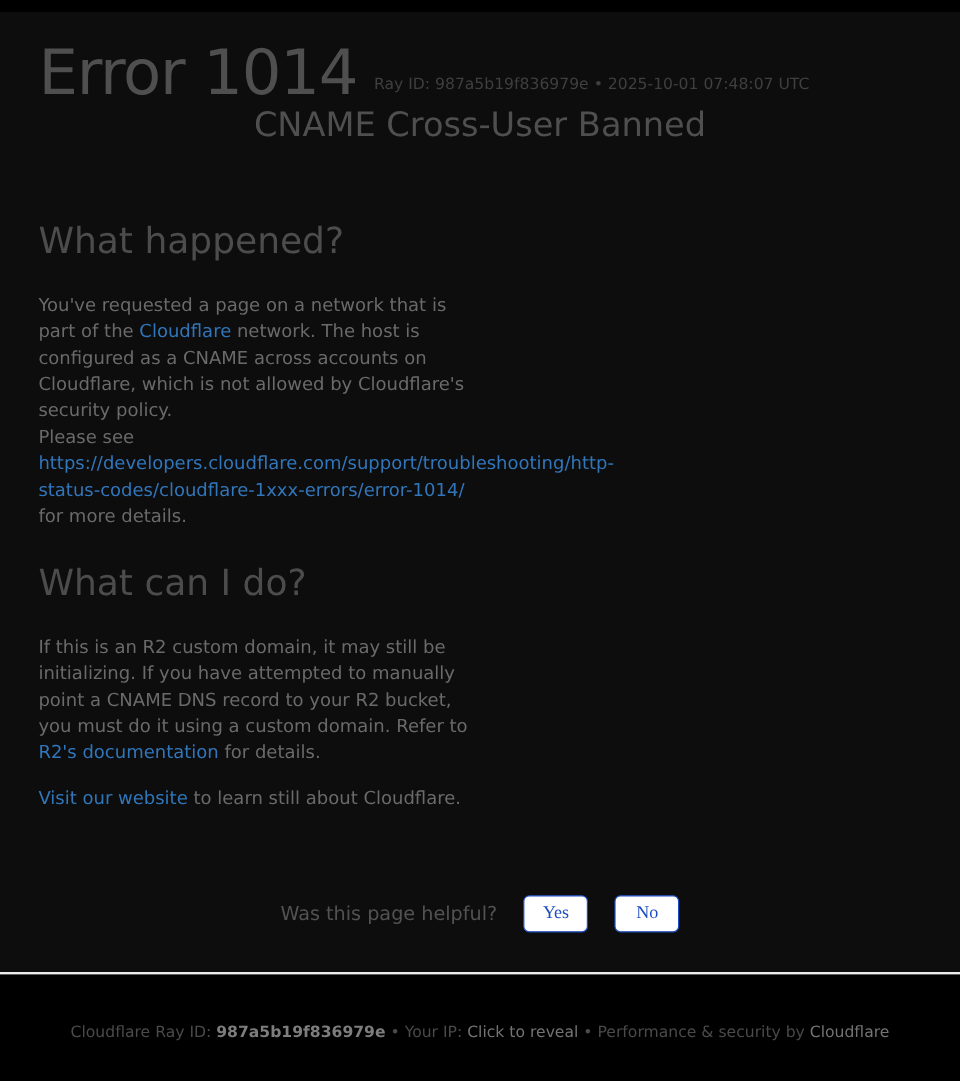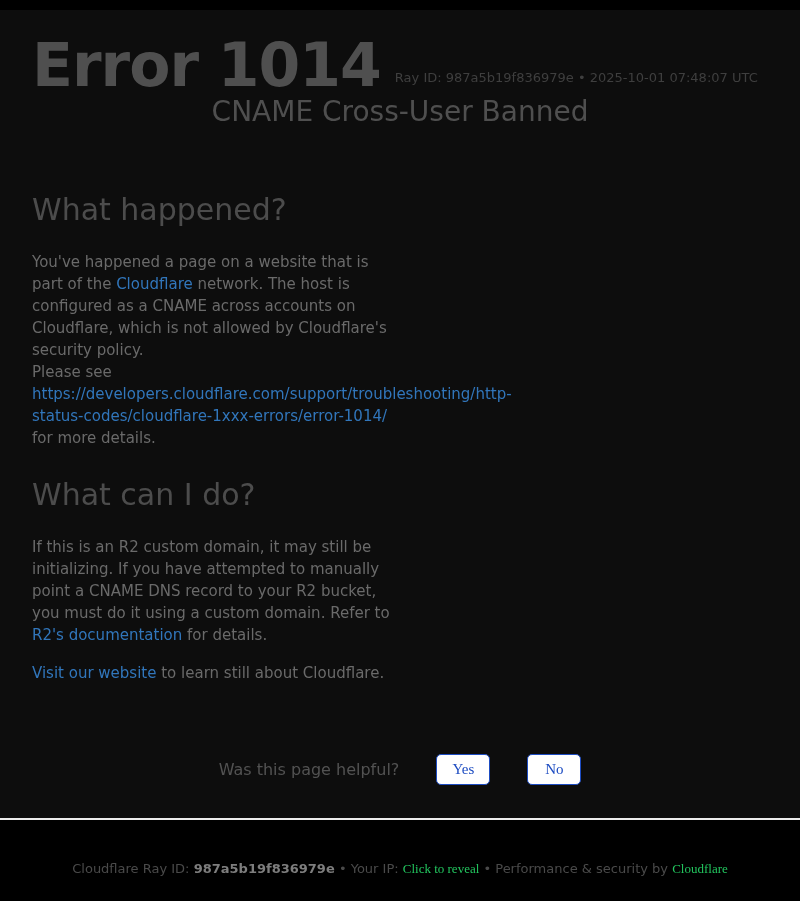--- a/index.html
+++ b/index.html
@@ -19,22 +19,22 @@
   .main {
     flex: 1 1 auto;
     background: #0d0d0d;
     padding: 25px 32px 0 32px;
   }
   .title-row {
     display: flex;
     align-items: baseline;
   }
   .error-title {
-    font-size: 60px;
-    font-weight: 700;
+    font-size: 52px;
+    font-weight: 400;
     color: #4f4f4f;
     letter-spacing: -1px;
     line-height: 1.0;
   }
   .ray-info {
     font-size: 13px;
     color: #3f3f3f;
     margin-left: 14px;
     position: relative;
     top: -4px;
@@ -65,21 +65,21 @@
     color: #3176bb;
     text-decoration: none;
     cursor: pointer;
   }
   .feedback-row {
     margin-top: 70px;
     margin-bottom: 33px;
     display: flex;
     justify-content: center;
     align-items: center;
-    gap: 37px;
+    gap: 22px;
   }
   .feedback-question {
     font-size: 16px;
     color: #525252;
   }
   .feedback-btn {
     min-width: 54px;
     height: 31px;
     background: #ffffff;
     border: 1.5px solid #1d4cc2;
@@ -98,38 +98,38 @@
     background: #000000;
     border-top: 2px solid #ececec;
     min-height: 97px;
     padding-top: 40px;
     text-align: center;
     font-size: 13px;
     color: #4a4a4a;
     line-height: 18px;
   }
   .footer b { color: #7d7d7d; font-weight: bold; }
-  .footer a.link { color: #22c55e; font-family: Liberation Serif, serif; }
+  .footer a.link { color: #737373; }
 </style>
 </head>
 <body>
 
 <div class="band-top"></div>
 
 <div class="main">
 
   <div class="title-row">
     <h1 class="error-title">Error 1014</h1>
     <span class="ray-info">Ray ID: 987a5b19f836979e • 2025-10-01 07:48:07 UTC</span>
   </div>
   <h2 class="error-subtitle">CNAME Cross-User Banned</h2>
 
   <h2 class="section-heading heading-what-happened">What happened?</h2>
 
-  <p class="body-text"><span>You've happened a page on a website that is part of the </span><a class="link">Cloudflare</a><span> network. The host is configured as a CNAME across accounts on Cloudflare, which is not allowed by Cloudflare's security policy.</span><br>
+  <p class="body-text"><span>You've requested a page on a network that is part of the </span><a class="link">Cloudflare</a><span> network. The host is configured as a CNAME across accounts on Cloudflare, which is not allowed by Cloudflare's security policy.</span><br>
   <span>Please see </span><a class="link">https://developers.cloudflare.com/support/troubleshooting/http-status-codes/cloudflare-1xxx-errors/error-1014/</a><span> for more details.</span></p>
 
   <h2 class="section-heading heading-what-can-i-do">What can I do?</h2>
 
   <p class="body-text"><span>If this is an R2 custom domain, it may still be initializing. If you have attempted to manually point a CNAME DNS record to your R2 bucket, you must do it using a custom domain. Refer to </span><a class="link">R2's documentation</a><span> for details.</span></p>
 
   <p class="body-text body-text-visit"><a class="link">Visit our website</a><span> to learn still about Cloudflare.</span></p>
 
   <div class="feedback-row">
     <span class="feedback-question">Was this page helpful?</span>

